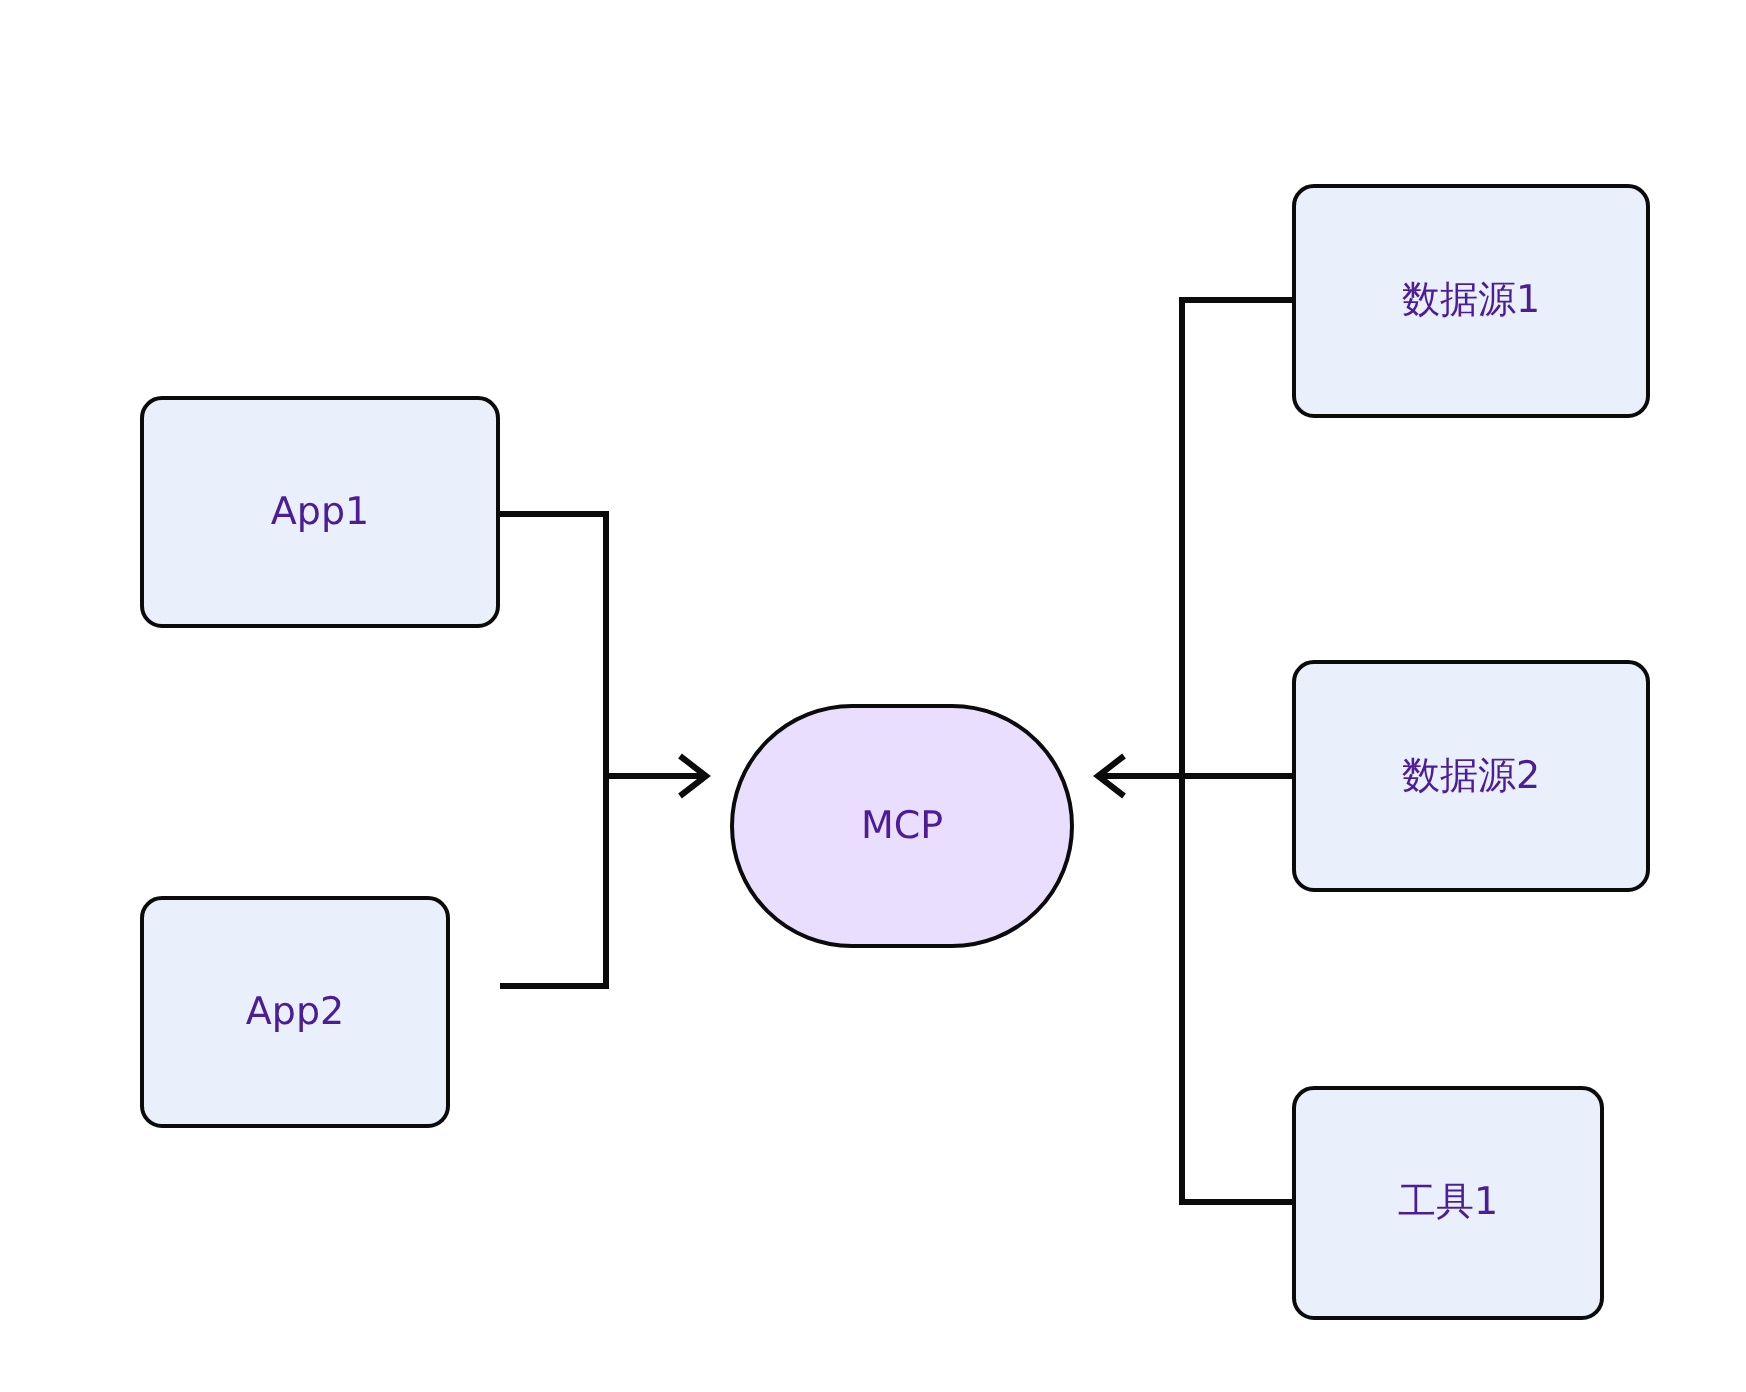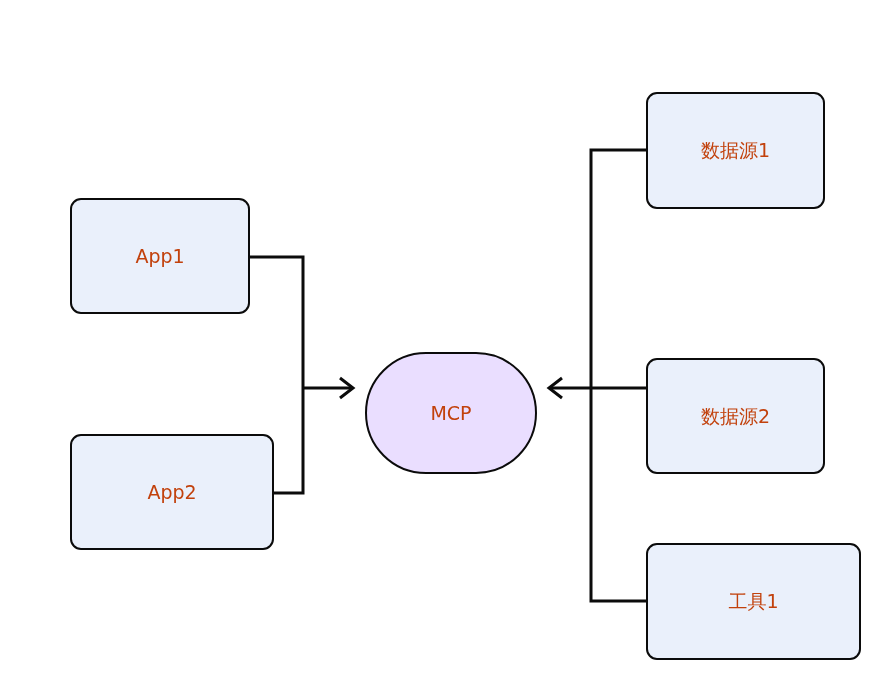--- a/index.html
+++ b/index.html
@@ -27,44 +27,44 @@
     height: 696px;
     pointer-events: none;
   }
   .node {
     position: absolute;
     box-sizing: border-box;
     display: flex;
     align-items: center;
     justify-content: center;
     border: 2.6px solid #0b0b0b;
-    color: #c2410c;
+    color: #4c1d95;
     text-align: center;
     line-height: 1.2;
   }
   .node-box {
     background: #eaf0fb;
     border-radius: 11px;
     font-size: 19px;
   }
   .node-stadium {
     background: #eadeff;
     border-radius: 64px;
     font-size: 19px;
   }
   .node-label {
     display: block;
   }
   
   #node-app1     { left: 70px;  top: 198px; width: 180px; height: 116px; text-align: center; }
-  #node-app2     { left: 70px;  top: 434px; width: 204px; height: 116px; }
+  #node-app2     { left: 70px;  top: 448px; width: 155px; height: 116px; }
   #node-mcp      { left: 365px; top: 328px; width: 172px; height: 122px; margin-top: 24px; }
   #node-source1  { left: 646px; top: 92px;  width: 179px; height: 117px; }
-  #node-source2  { left: 646px; top: 330px; width: 179px; height: 116px; margin-top: 28px; }
-  #node-tool1    { left: 646px; top: 543px; width: 215px; height: 117px; }
+  #node-source2  { left: 646px; top: 330px; width: 179px; height: 116px; }
+  #node-tool1    { left: 646px; top: 543px; width: 156px; height: 117px; }
 </style>
 </head>
 <body>
 
 <div id="diagram-canvas">
 
   <svg class="edge-layer" width="873" height="696" viewBox="0 0 873 696" xmlns="http://www.w3.org/2000/svg">
     <g fill="none" stroke="#0b0b0b" stroke-width="3" stroke-linecap="butt" stroke-linejoin="miter">
 
       <path d="M 250 257 L 303 257 L 303 388"></path>

